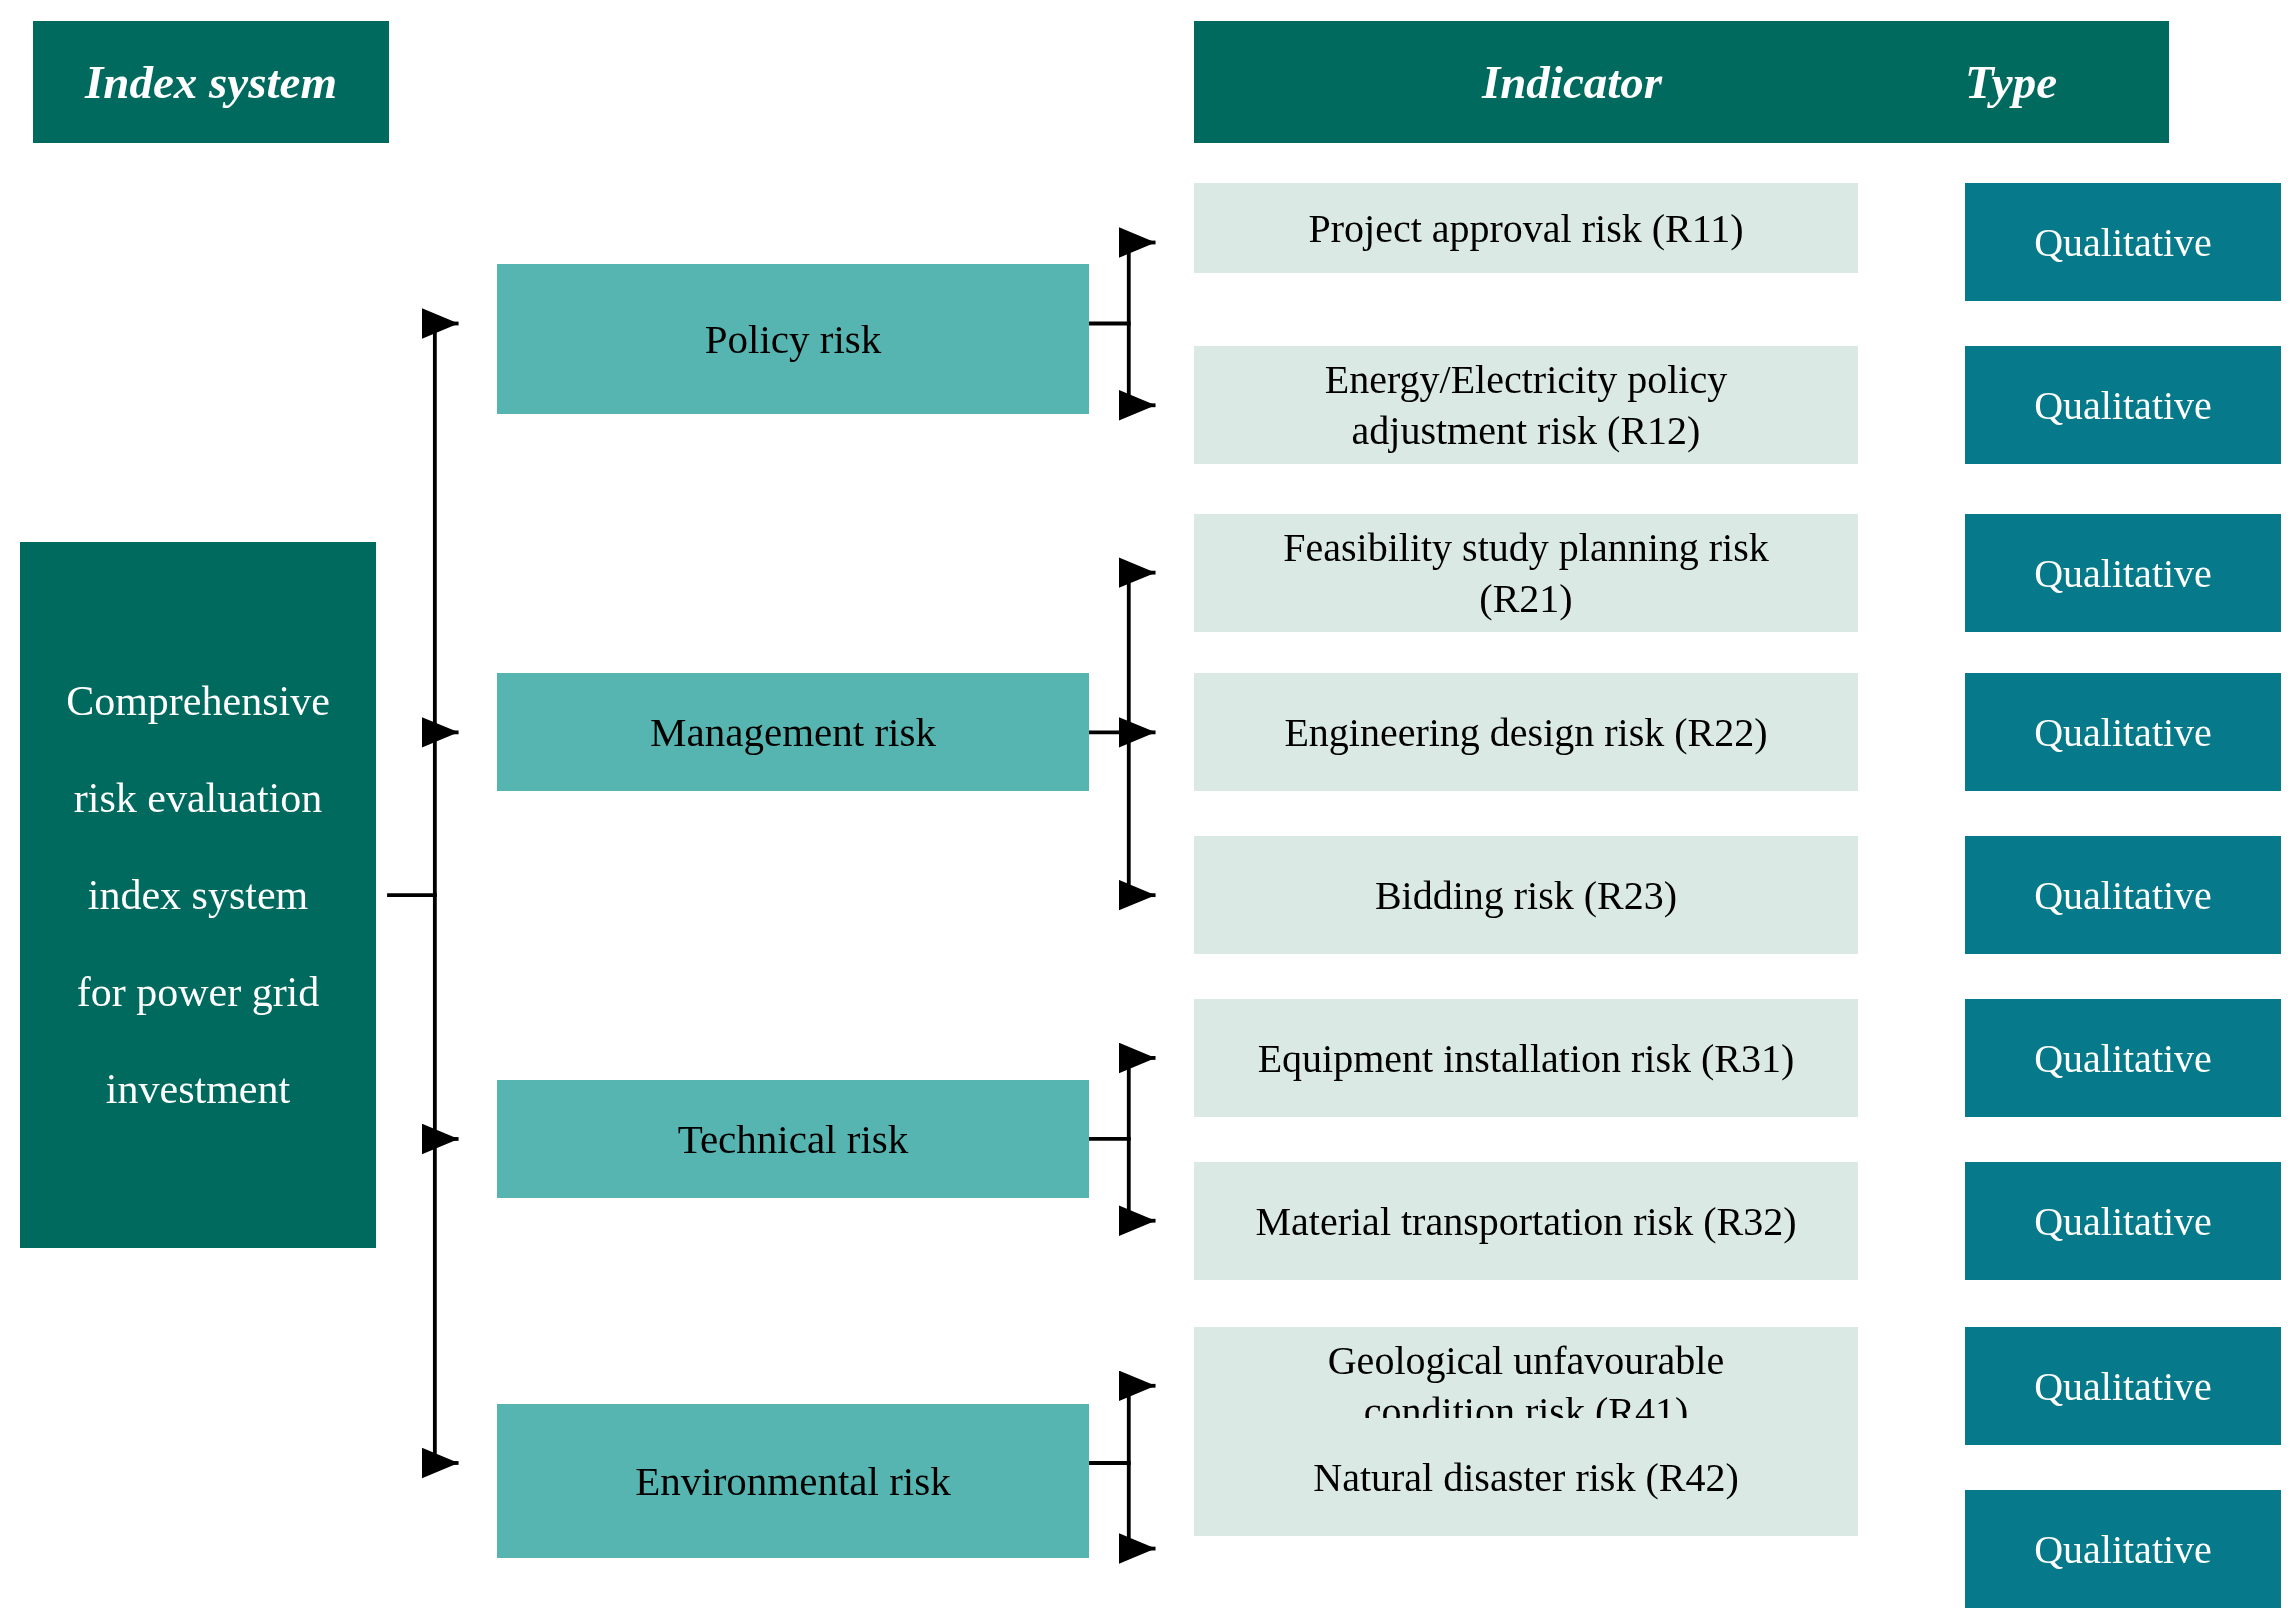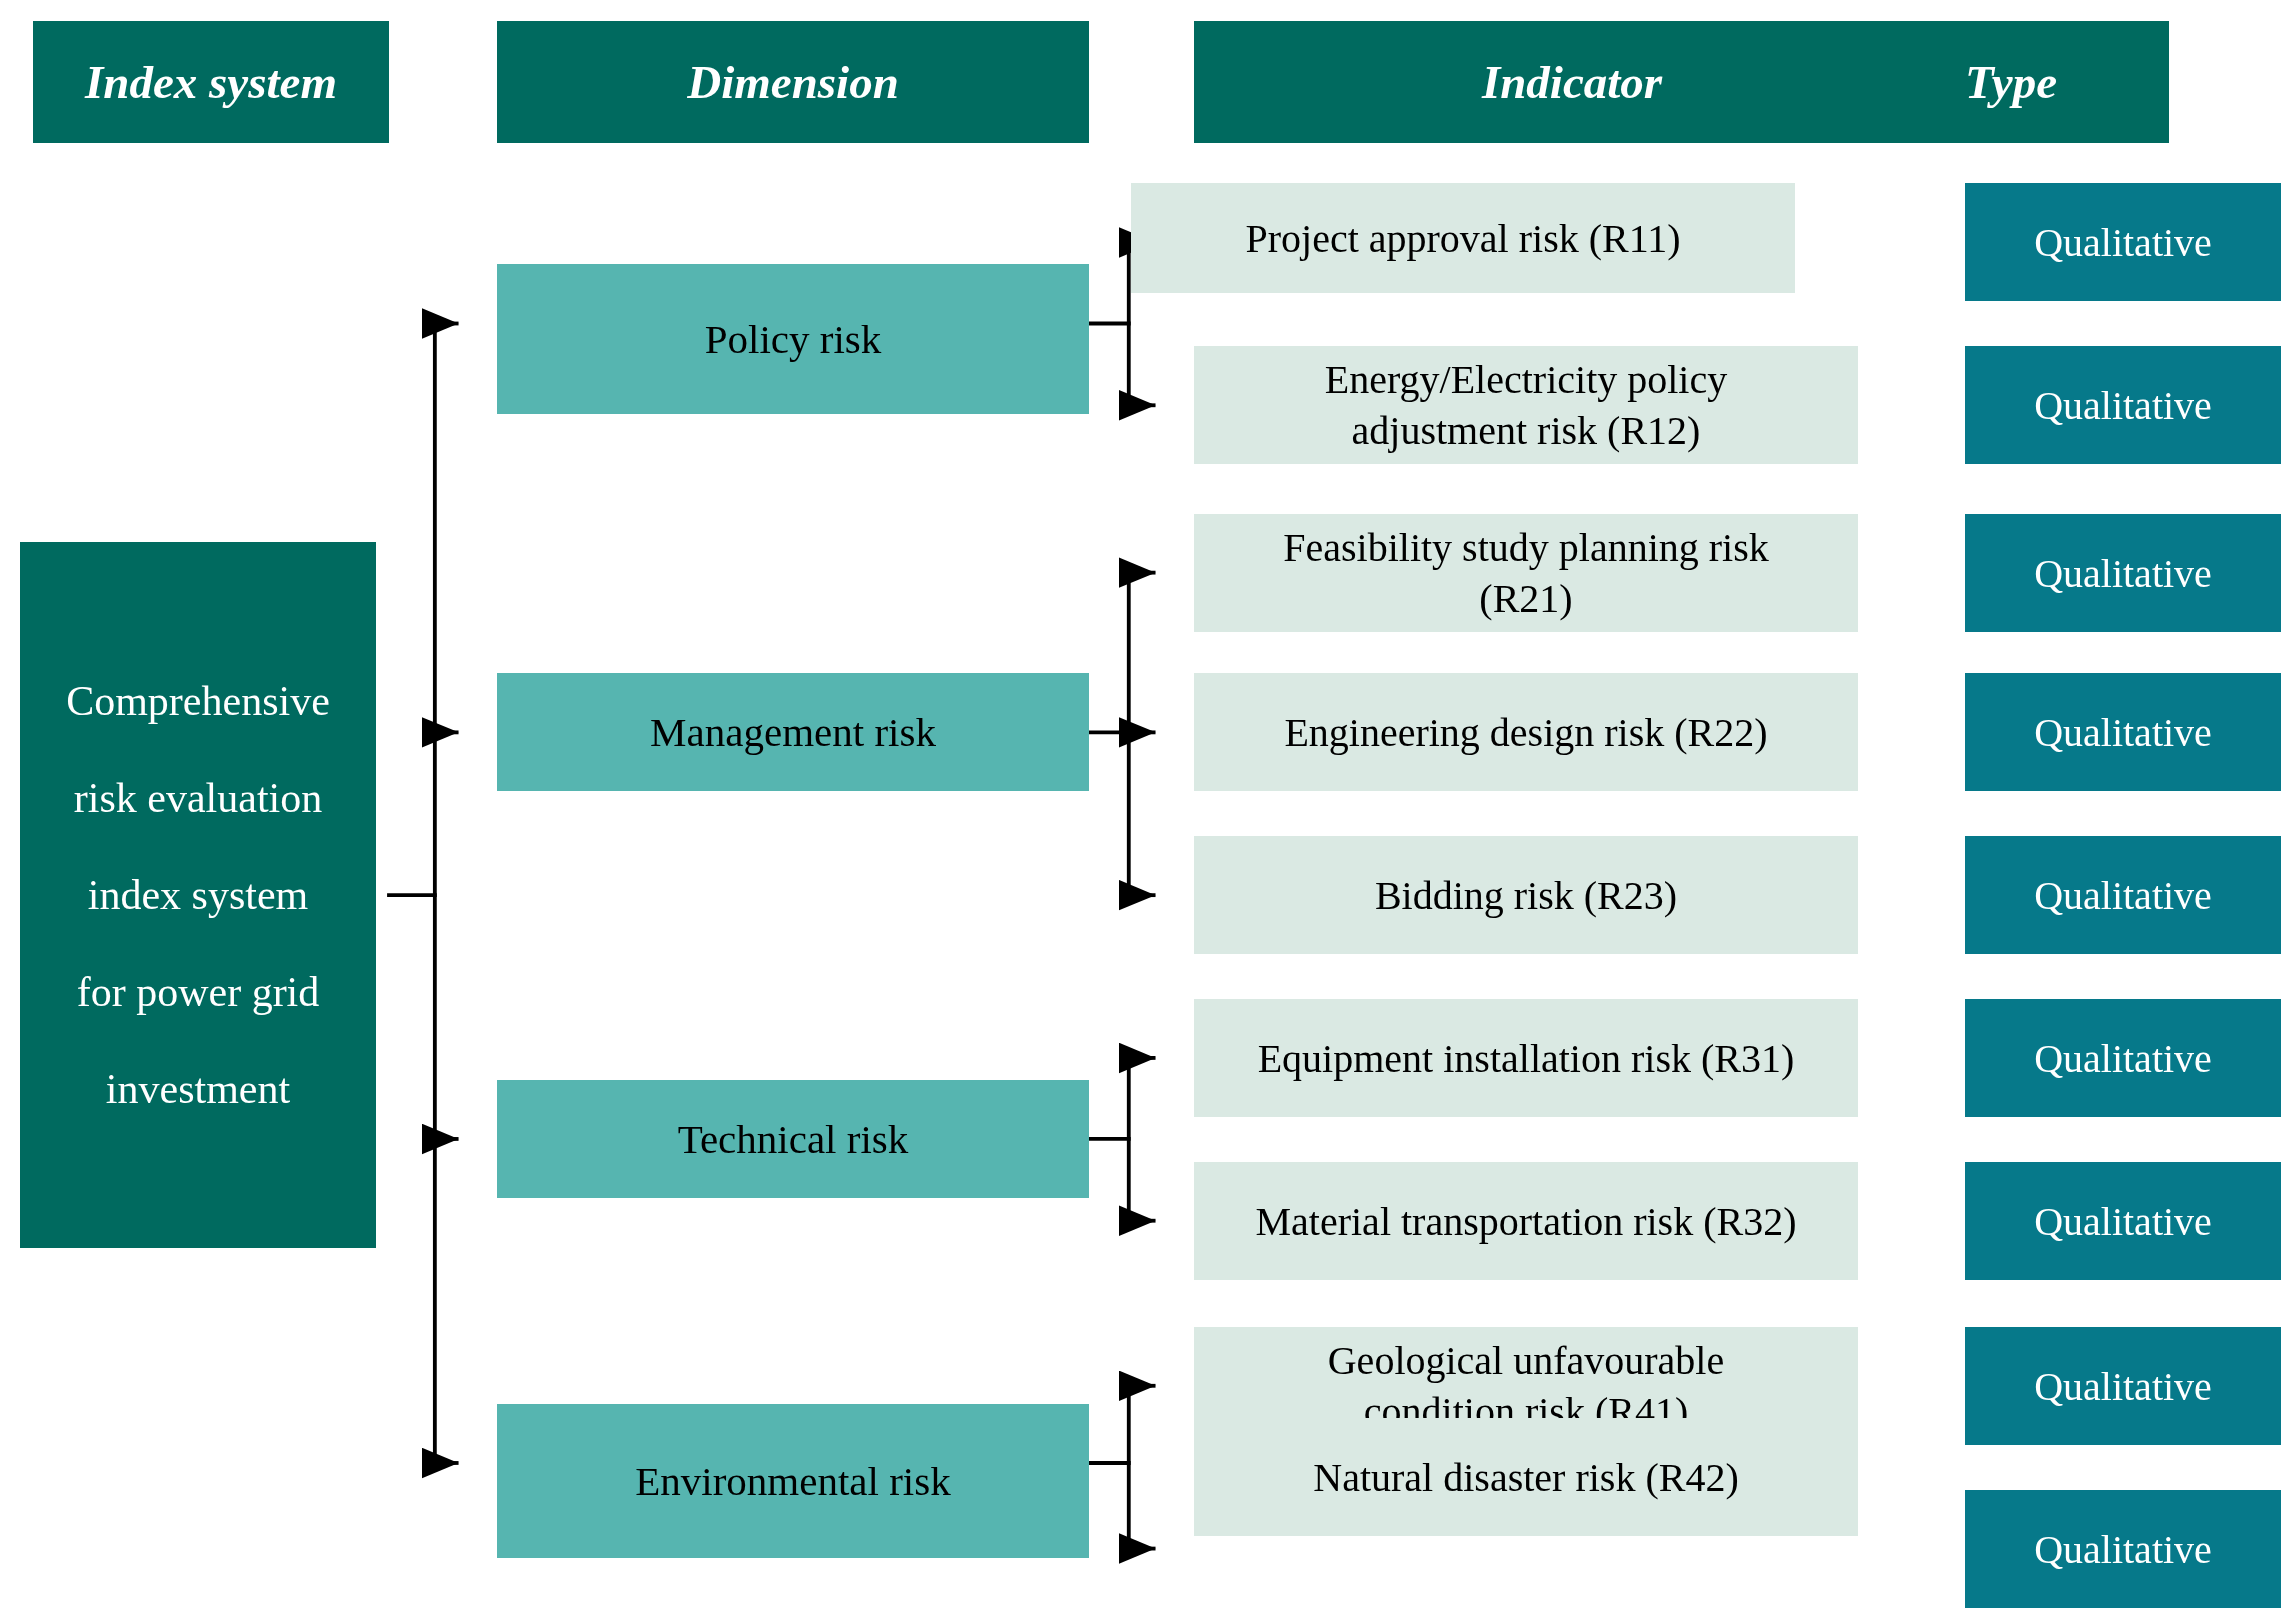--- a/index.html
+++ b/index.html
@@ -95,23 +95,20 @@
 
     <path d="M1425,1914 H1477" stroke-linecap="square"></path>
     <path d="M1477,1813 V2026" stroke-linecap="square"></path>
     <path d="M1477,1813 H1512" marker-end="url(#arrow)"></path>
     <path d="M1477,2026 H1512" marker-end="url(#arrow)"></path>
   </svg>
 
   <div class="box header-box" style="left:33px; top:20.6px; width:356px; height:122px;">
     <span>Index system</span>
   </div>
-  <div class="box header-box" style="left:497px; top:20.6px; width:592px; height:122px;">
-    <span>Dimension</span>
-  </div>
   <div class="box header-box" style="left:1194px; top:20.6px; width:756px; height:122px;">
     <span>Indicator</span>
   </div>
   <div class="box header-box" style="left:1853px; top:20.6px; width:316px; height:122px;">
     <span>Type</span>
   </div>
 
   <div class="box main-box" style="left:20px; top:542px; width:356px; height:706px;">
     <div class="title-line">Comprehensive</div>
     <div class="title-line">risk evaluation</div>
@@ -126,21 +123,21 @@
   <div class="box dimension-box" style="left:497px; top:673px; width:592px; height:118px;">
     <span>Management risk</span>
   </div>
   <div class="box dimension-box" style="left:497px; top:1080px; width:592px; height:118px;">
     <span>Technical risk</span>
   </div>
   <div class="box dimension-box" style="left:497px; top:1404px; width:592px; height:154px;">
     <span>Environmental risk</span>
   </div>
 
-  <div class="box indicator-box" style="left:1131px; top:183px; width:664px; height:110px;">
+  <div class="box indicator-box" style="left:1194px; top:183px; width:664px; height:90px;">
     <span class="indicator-label">Project approval risk (R11)</span>
   </div>
   <div class="box indicator-box" style="left:1194px; top:346px; width:664px; height:118px;">
     <span class="indicator-label">Energy/Electricity policy
 adjustment risk (R12)</span>
   </div>
   <div class="box indicator-box" style="left:1194px; top:514px; width:664px; height:118px;">
     <span class="indicator-label">Feasibility study planning risk
 (R21)</span>
   </div>

